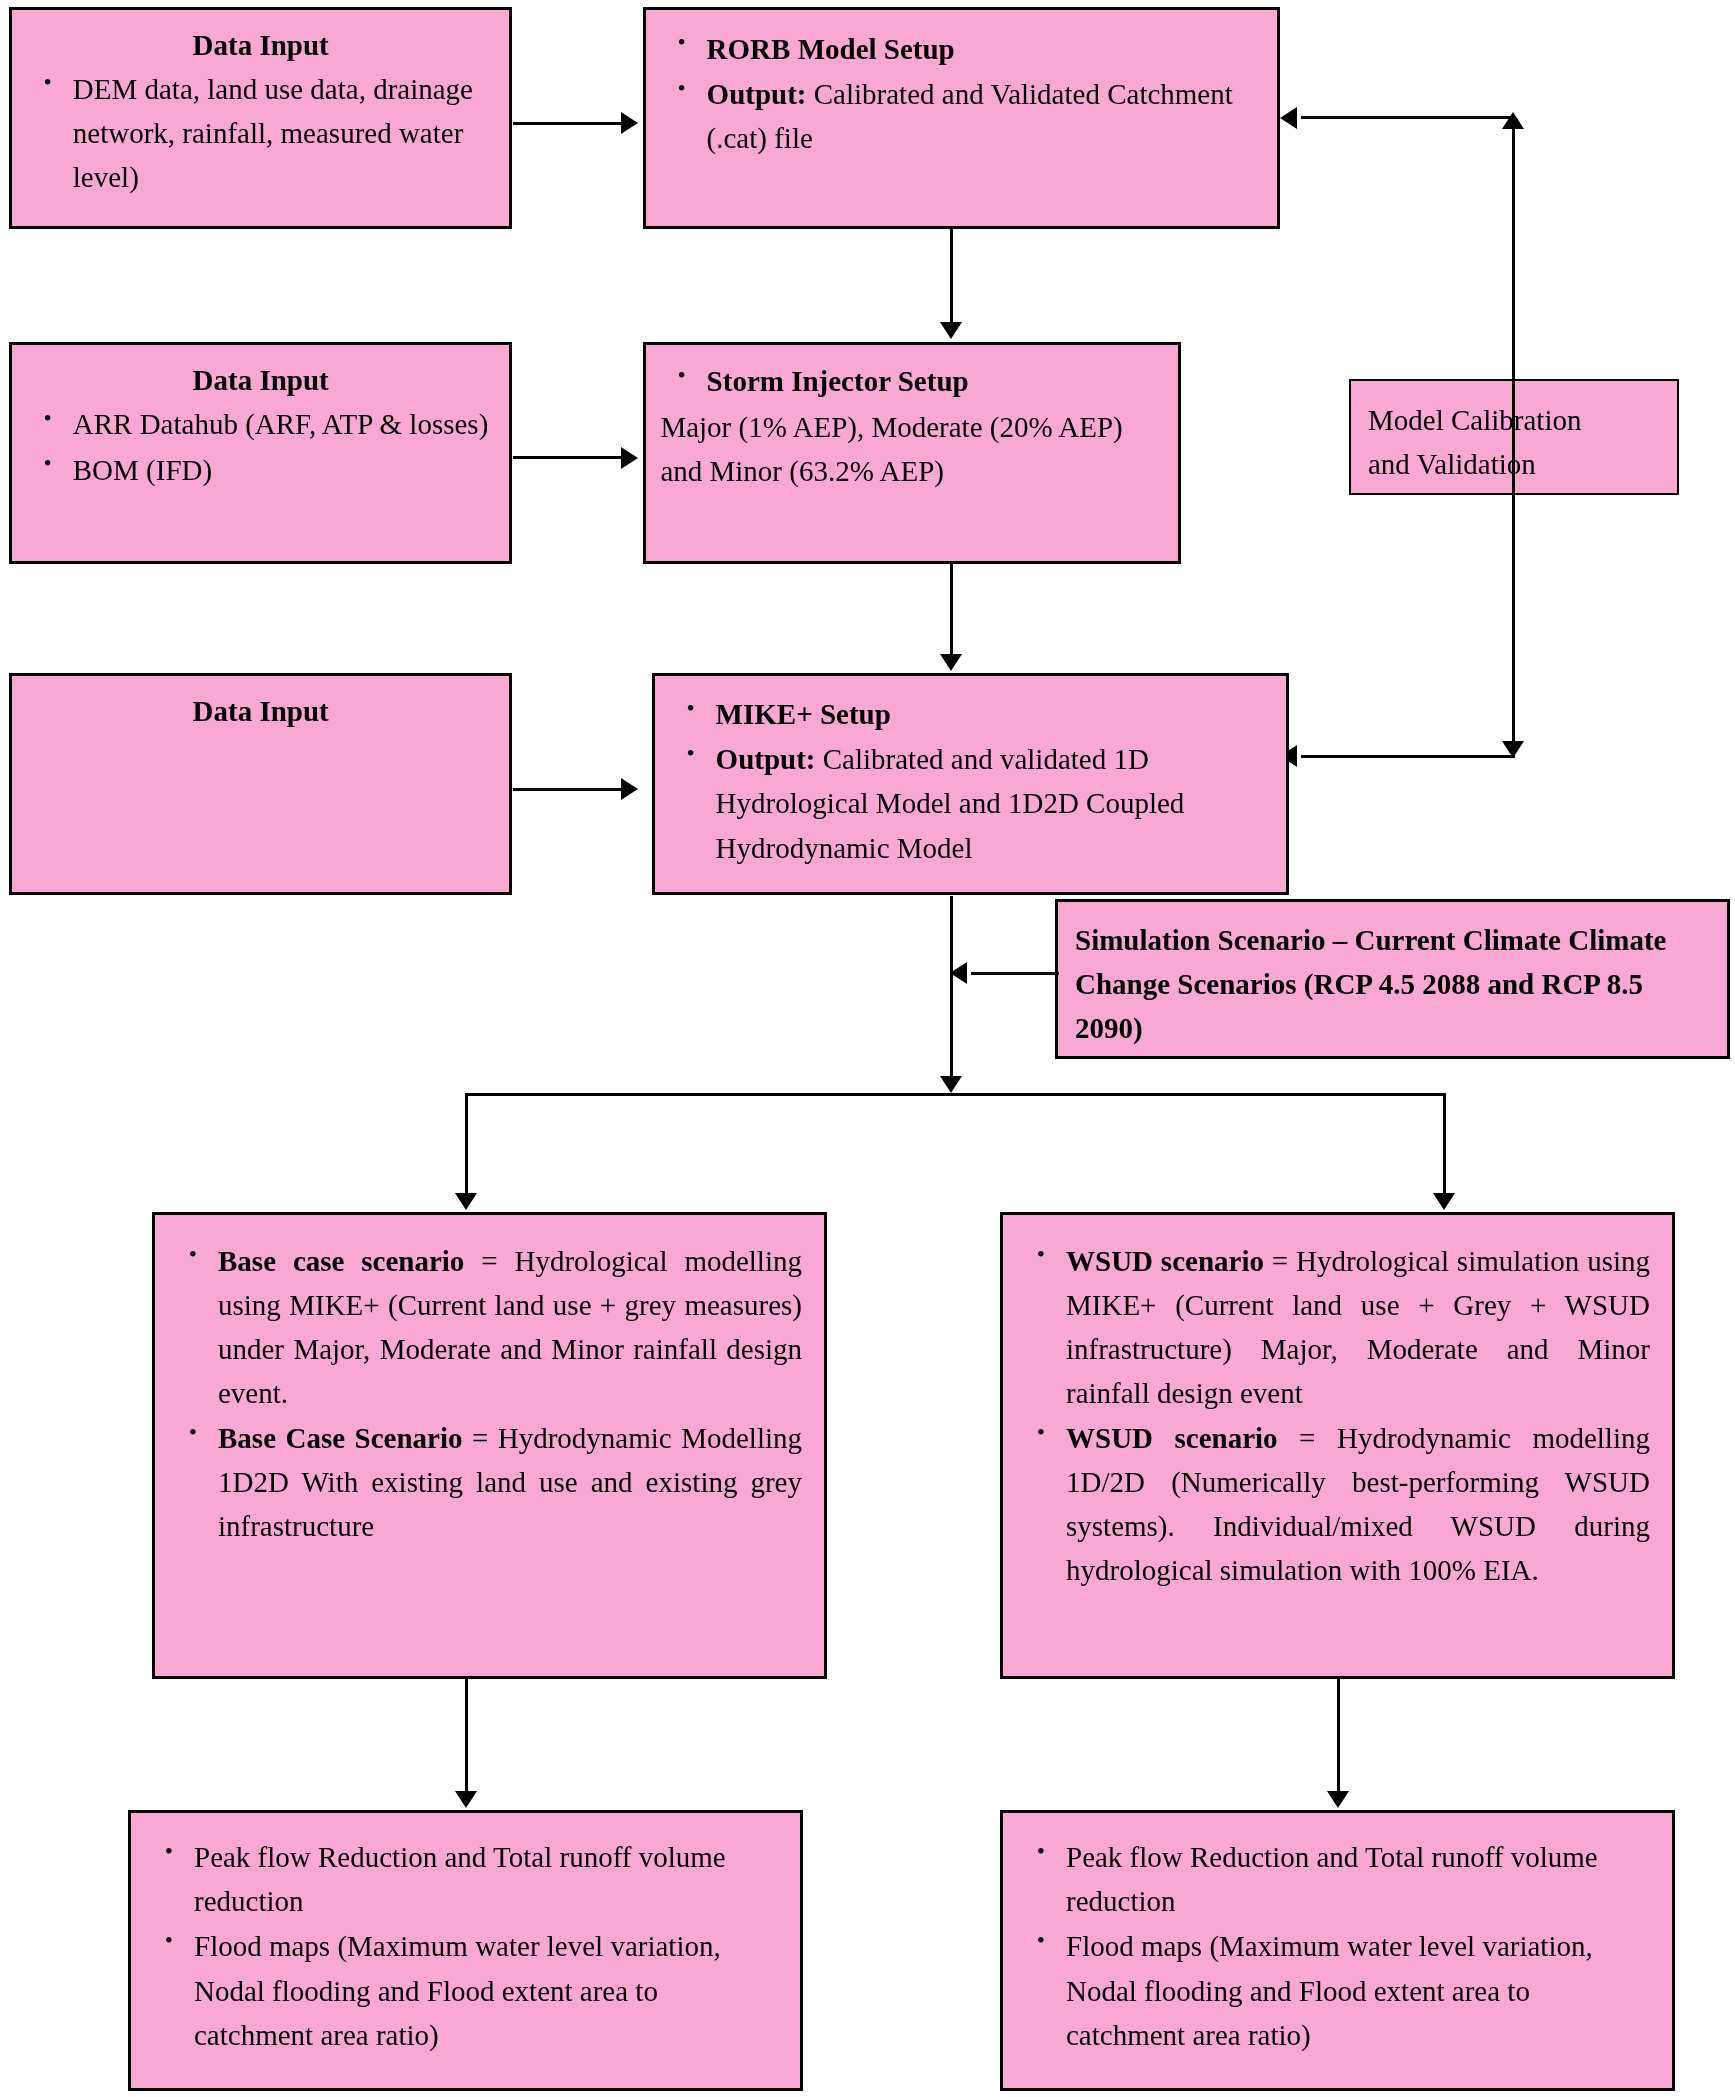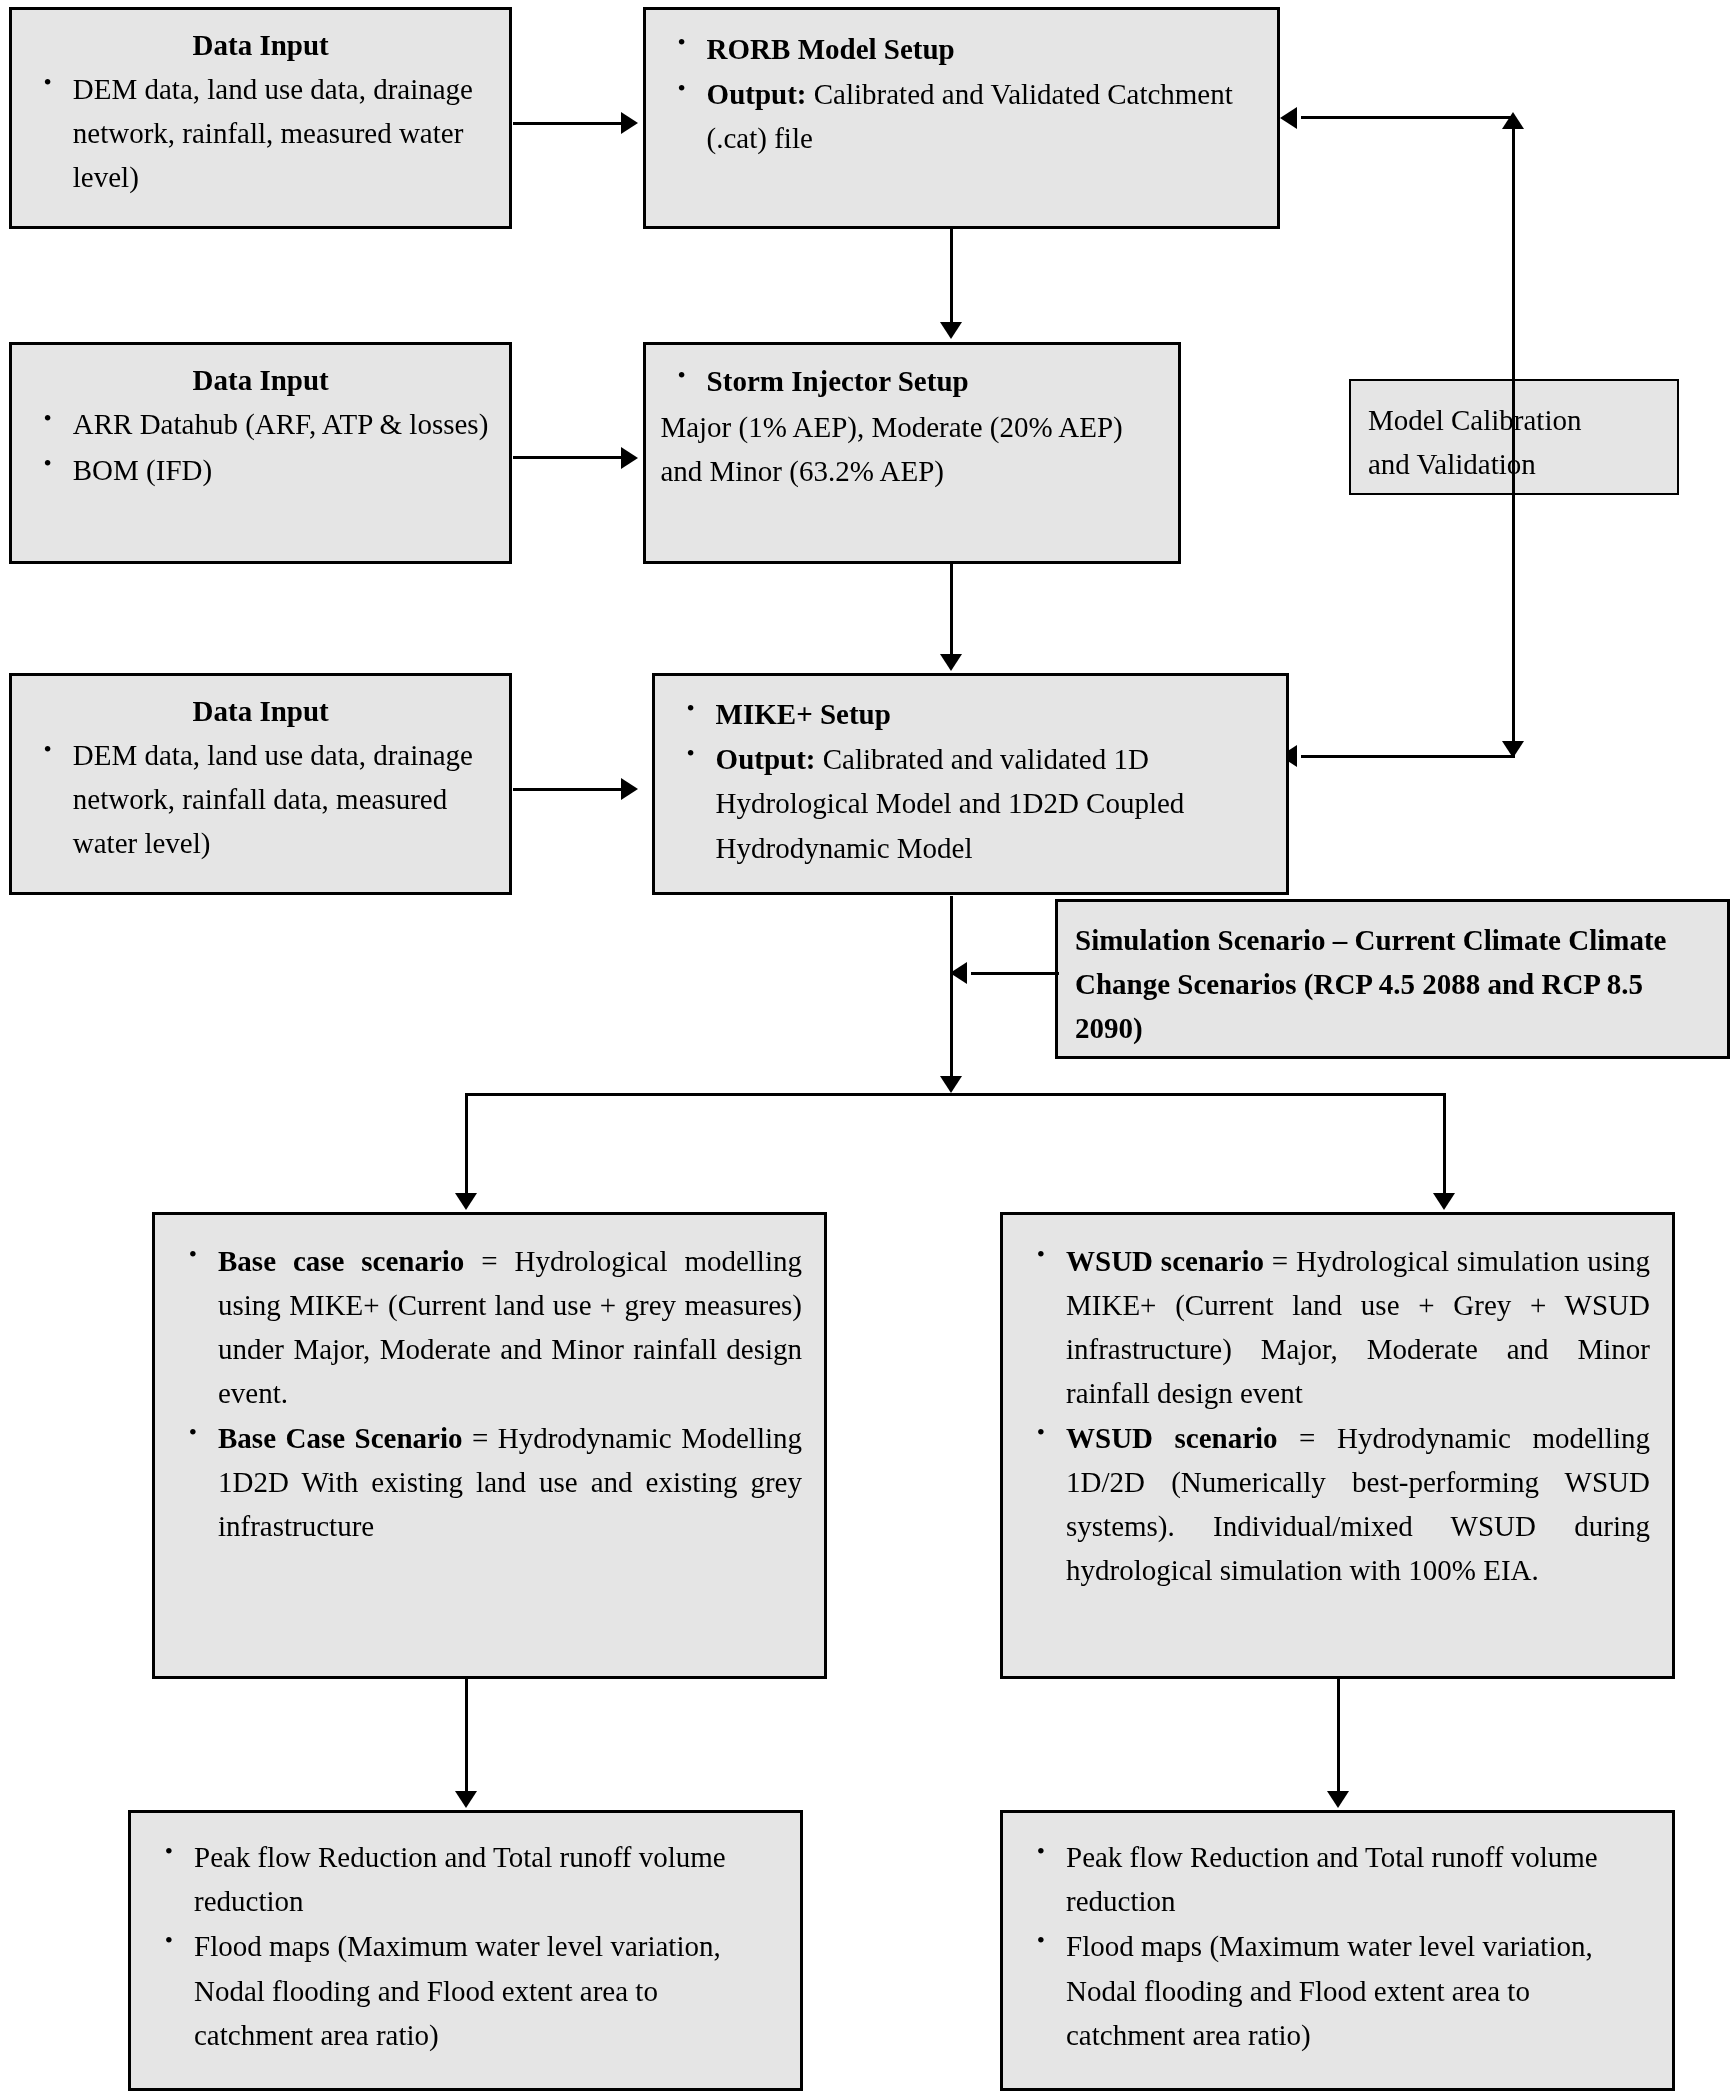--- a/index.html
+++ b/index.html
@@ -8,21 +8,21 @@
     width:1736px;height:2097px;
     background:#ffffff;
     font-family:"Liberation Serif","DejaVu Serif",serif;
     color:#000000;
     overflow:hidden;
   }
   .box{
     position:absolute;
     box-sizing:border-box;
     border:3.3px solid #000000;
-    background:#e5e5e5;
+    background:#f9a8d4;
     padding:17px 19.6px 17px 19.6px;
   }
   .box.thin{border-width:2.6px;}
   .btitle{
     text-align:center;
     font-weight:bold;
     font-size:29px;
     line-height:1.30;
     margin:0 0 2.6px 0;
   }
@@ -113,23 +113,20 @@
   <div class="arr arr-d" style="left:1502px;top:741px;"></div>
 
   <div class="ln hl" style="left:1301px;top:116px;width:214px;"></div>
   <div class="arr arr-l" style="left:1280px;top:107px;"></div>
 
   <div class="ln hl" style="left:1301px;top:755px;width:214px;"></div>
   <div class="arr arr-l" style="left:1280px;top:745px;"></div>
 
   <div class="box" style="left:9.2px;top:673px;width:503px;height:222px;">
     <div class="btitle">Data Input</div>
-    <ul class="bl">
-      <li>DEM data, land use data, drainage network, rainfall data, measured water level)</li>
-    </ul>
   </div>
 
   <div class="box" style="left:652px;top:673px;width:637px;height:222px;padding-top:16px;">
     <ul class="bl">
       <li><span class="b">MIKE+ Setup</span><span></span></li>
       <li><span class="b">Output:</span><span> Calibrated and validated 1D Hydrological Model and 1D2D Coupled Hydrodynamic Model</span></li>
     </ul>
   </div>
 
   <div class="ln hl" style="left:513px;top:788px;width:112px;"></div>

